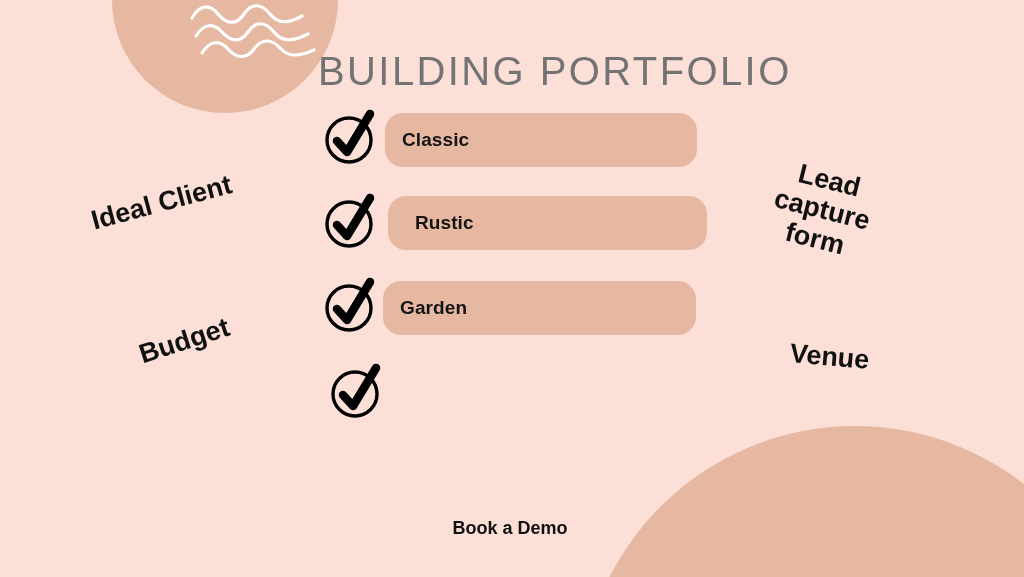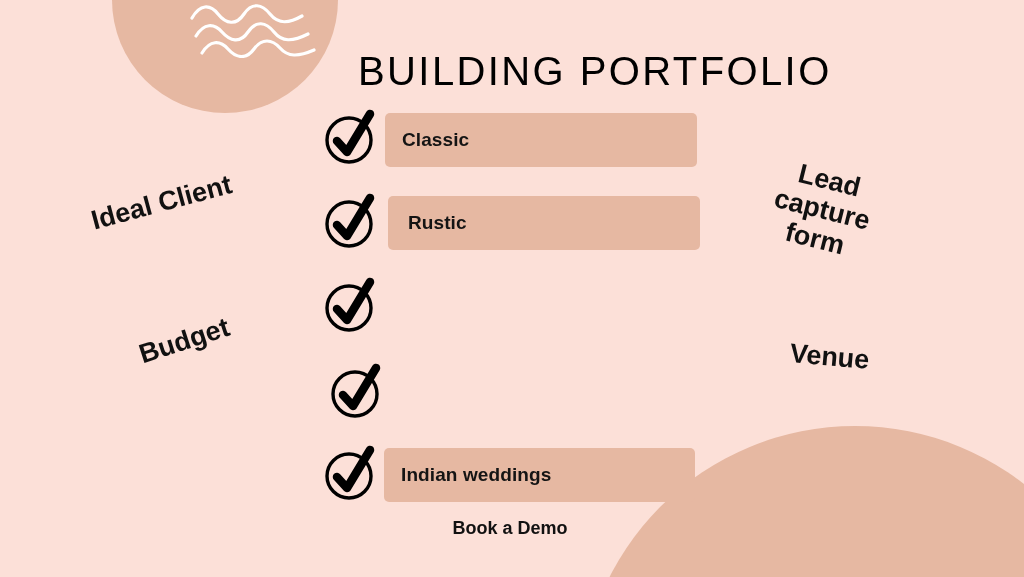--- a/index.html
+++ b/index.html
@@ -53,24 +53,23 @@
   }
 
   
   .title {
     position: absolute;
     left: 318px;
     top: 50px;
     font-size: 40px;
     font-weight: 300;
     letter-spacing: 2.4px;
-    color: #000000;
+    color: #737373;
     white-space: nowrap;
     line-height: 1.05;
-    margin-left: 40px;
   }
 
   
   .checklist {
     position: absolute;
     left: 324px;
     top: 112px;
     width: 390px;
   }
 
@@ -88,37 +87,37 @@
   }
   .check-icon svg { display: block; width: 54px; height: 54px; overflow: visible; }
 
   .check-bar {
     position: absolute;
     left: 61px;
     top: 3px;
     height: 54px;
     width: 311px;
     background: #e6b8a2;
-    border-radius: 5px;
+    border-radius: 18px;
     display: flex;
     align-items: center;
   }
 
   .check-label {
     padding-left: 17px;
     font-size: 19px;
     font-weight: bold;
     color: #141414;
     letter-spacing: 0.1px;
     white-space: nowrap;
   }
 
   
   .check-row.r1 .check-bar { left: 61px; top: 1px;  width: 312px; }
-  .check-row.r2 .check-bar { left: 64px; top: 0px;  width: 312px; }
+  .check-row.r2 .check-bar { left: 64px; top: 0px;  width: 312px; padding-left: 7px; }
   .check-row.r3 .check-bar { left: 59px; top: 1px;  width: 313px; }
   .check-row.r4 .check-bar { left: 65px; top: 2px;  width: 311px; }
   .check-row.r5 .check-bar { left: 60px; top: 0px;  width: 311px; }
 
   .check-row.r2 .check-label { padding-left: 20px; }
   .check-row.r4 .check-label { padding-left: 20px; }
 
   .check-row.r4 .check-icon { left: 6px; top: 2px; }
 
   
@@ -222,42 +221,34 @@
       </div>
     </div>
 
     <div class="check-row r3">
       <span class="check-icon">
         <svg viewBox="0 0 54 54" xmlns="http://www.w3.org/2000/svg">
           <circle cx="25" cy="28" r="22" fill="none" stroke="#000000" stroke-width="3.4"></circle>
           <path d="M13 29 L 23 40 L 46 2" fill="none" stroke="#000000" stroke-width="8.5" stroke-linecap="round" stroke-linejoin="round"></path>
         </svg>
       </span>
+      <div class="check-bar">
+        <span class="check-label">Garden</span>
+      </div>
     </div>
 
     <div class="check-row r4">
       <span class="check-icon">
         <svg viewBox="0 0 54 54" xmlns="http://www.w3.org/2000/svg">
           <circle cx="25" cy="28" r="22" fill="none" stroke="#000000" stroke-width="3.4"></circle>
           <path d="M13 29 L 23 40 L 46 2" fill="none" stroke="#000000" stroke-width="8.5" stroke-linecap="round" stroke-linejoin="round"></path>
         </svg>
       </span>
     </div>
 
-    <div class="check-row r5">
-      <span class="check-icon">
-        <svg viewBox="0 0 54 54" xmlns="http://www.w3.org/2000/svg">
-          <circle cx="25" cy="28" r="22" fill="none" stroke="#000000" stroke-width="3.4"></circle>
-          <path d="M13 29 L 23 40 L 46 2" fill="none" stroke="#000000" stroke-width="8.5" stroke-linecap="round" stroke-linejoin="round"></path>
-        </svg>
-      </span>
-      <div class="check-bar">
-        <span class="check-label">Indian weddings</span>
-      </div>
-    </div>
 
   </div>
 
   <div class="float-label lbl-ideal-client">Ideal Client</div>
 
   <div class="float-label lbl-budget">Budget</div>
 
   <div class="float-label lbl-lead-capture">Lead capture form</div>
 
   <div class="float-label lbl-venue">Venue</div>

